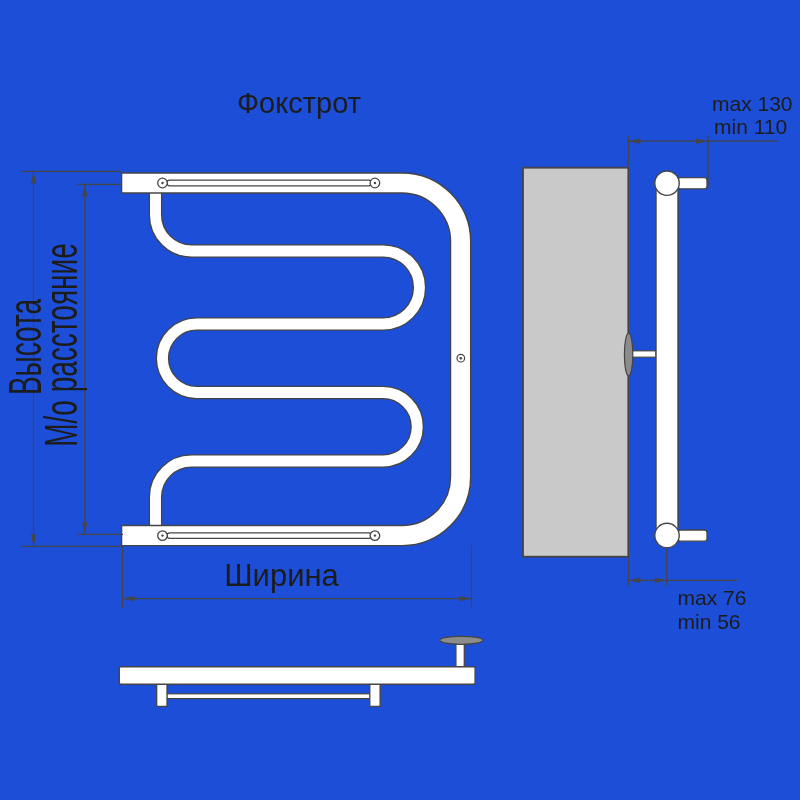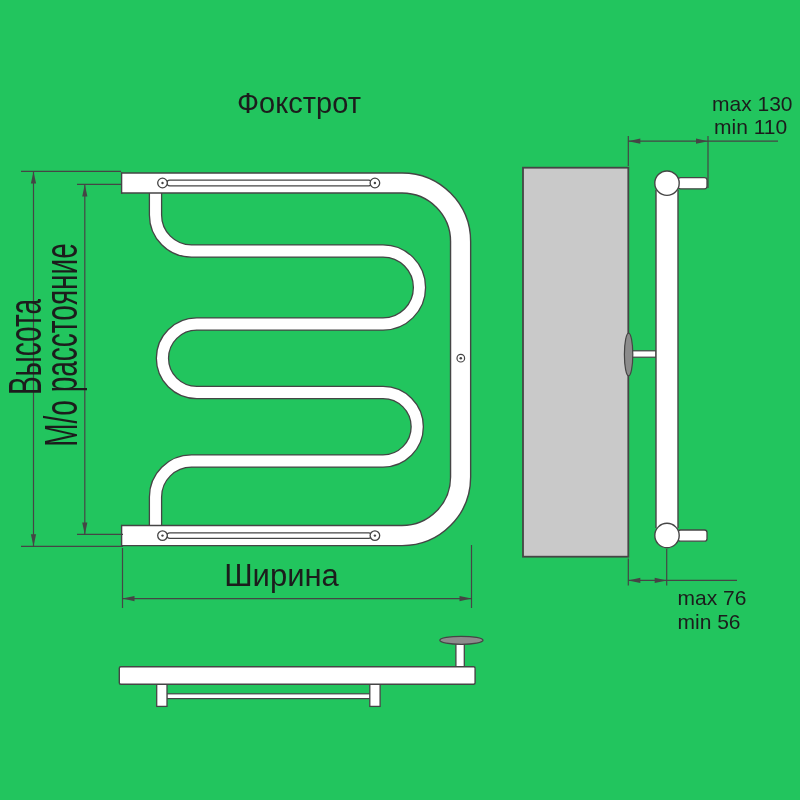--- a/index.html
+++ b/index.html
@@ -1,16 +1,16 @@
 <!DOCTYPE html>
 <html><head>
 <meta charset="utf-8">
 <style>
   html,body{margin:0;padding:0;background:#ffffff;}
-  .stage{width:800px;height:800px;position:relative;background:#22c55e;overflow:hidden;}
+  .stage{width:800px;height:800px;position:relative;background:#1d4ed8;overflow:hidden;}
   svg{display:block;}
   text{font-family:"Liberation Sans","DejaVu Sans",sans-serif;fill:#1c1c1c;}
   .dimtext{font-size:21px;}
   .biglabel{font-size:31px;}
   .titletext{font-size:29px;}
   .vlabel{font-size:28px;}
 </style>
 </head>
 <body>
 

